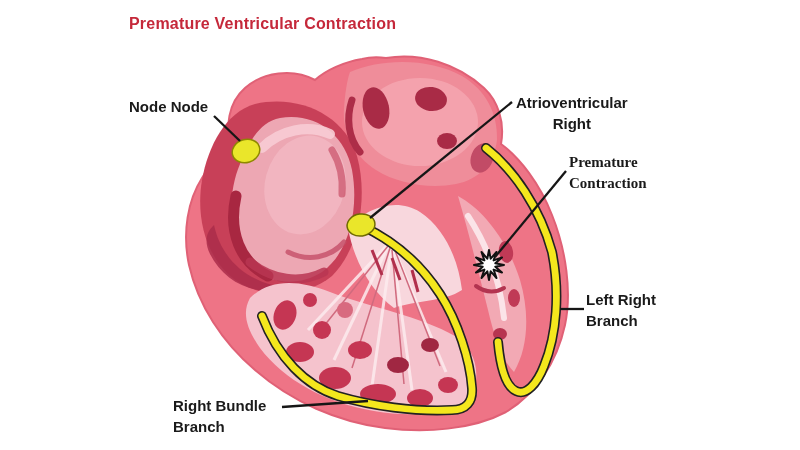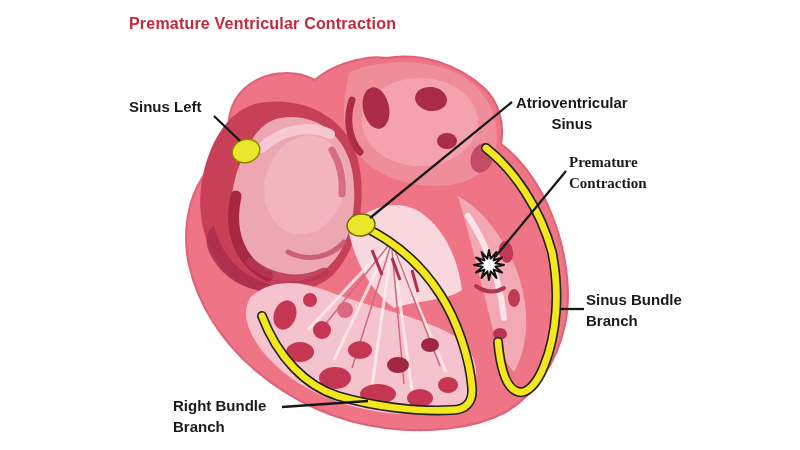--- a/index.html
+++ b/index.html
@@ -151,35 +151,35 @@
       <line x1="512" y1="102" x2="370" y2="218"></line>
       <line x1="566" y1="171" x2="495" y2="257"></line>
       <line x1="560" y1="309" x2="584" y2="309"></line>
       <line x1="282" y1="407" x2="368" y2="401"></line>
     </g>
   </svg>
 
   <div class="diagram-title">Premature Ventricular Contraction</div>
 
   <div class="lbl" id="lbl-sinus">
-    <span>Sinus Left</span>
+    <span>Node Node</span>
   </div>
 
   <div class="lbl" id="lbl-av">
     <span>Atrioventricular</span>
-    <span>Sinus</span>
+    <span>Right</span>
   </div>
 
   <div class="lbl" id="lbl-pvc">
     <span>Premature</span>
     <span>Contraction</span>
   </div>
 
   <div class="lbl" id="lbl-leftbundle">
-    <span>Sinus Bundle</span>
+    <span>Left Right</span>
     <span>Branch</span>
   </div>
 
   <div class="lbl" id="lbl-rightbundle">
     <span>Right Bundle</span>
     <span>Branch</span>
   </div>
 
 </div>
 

